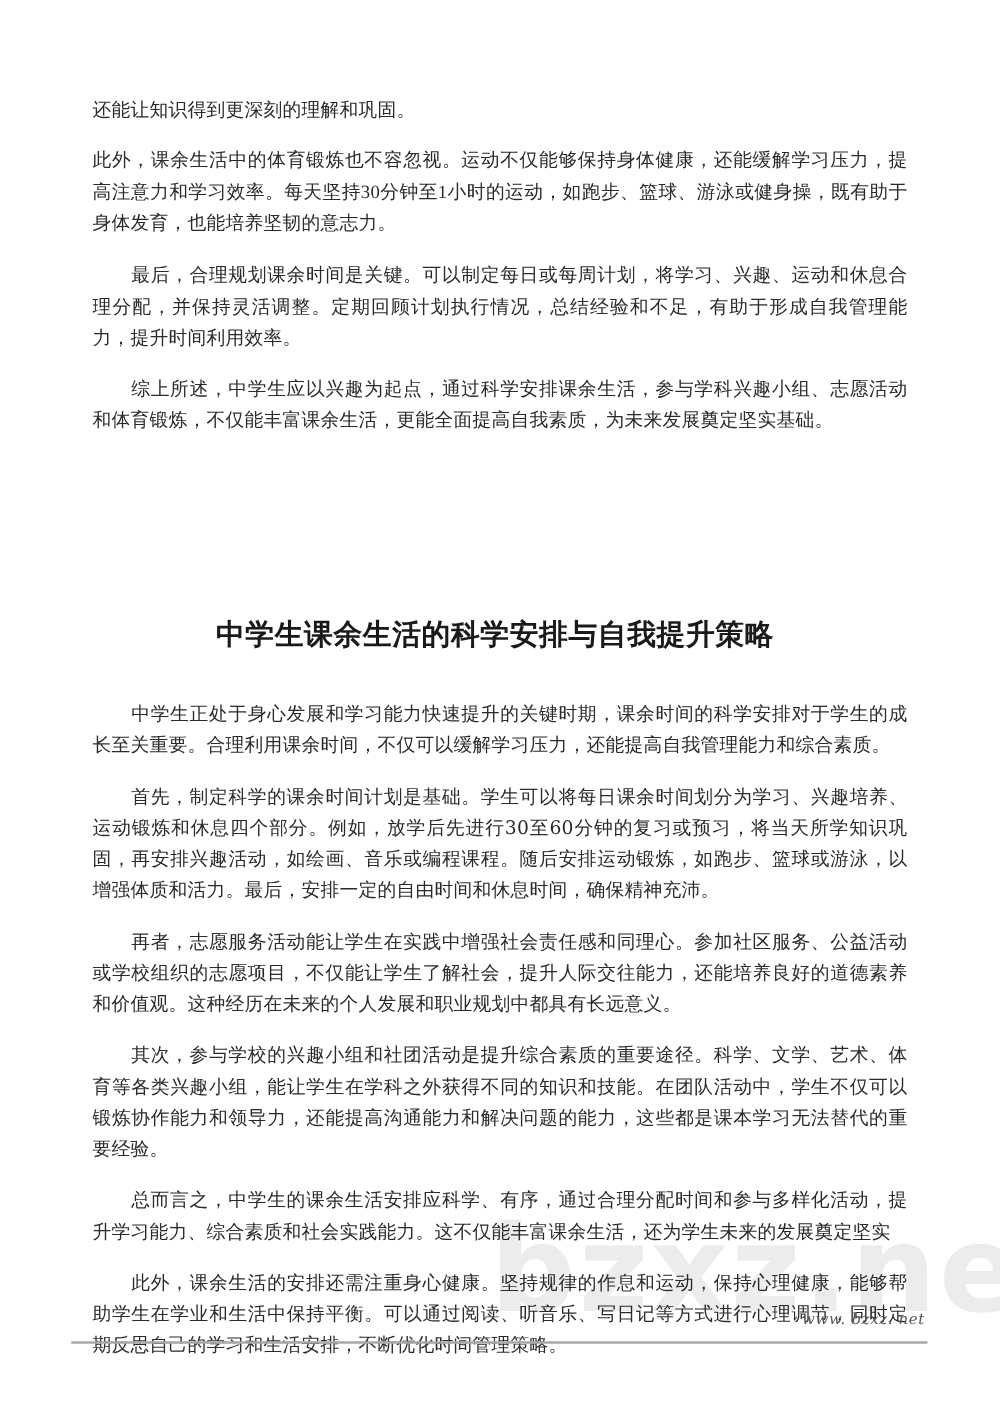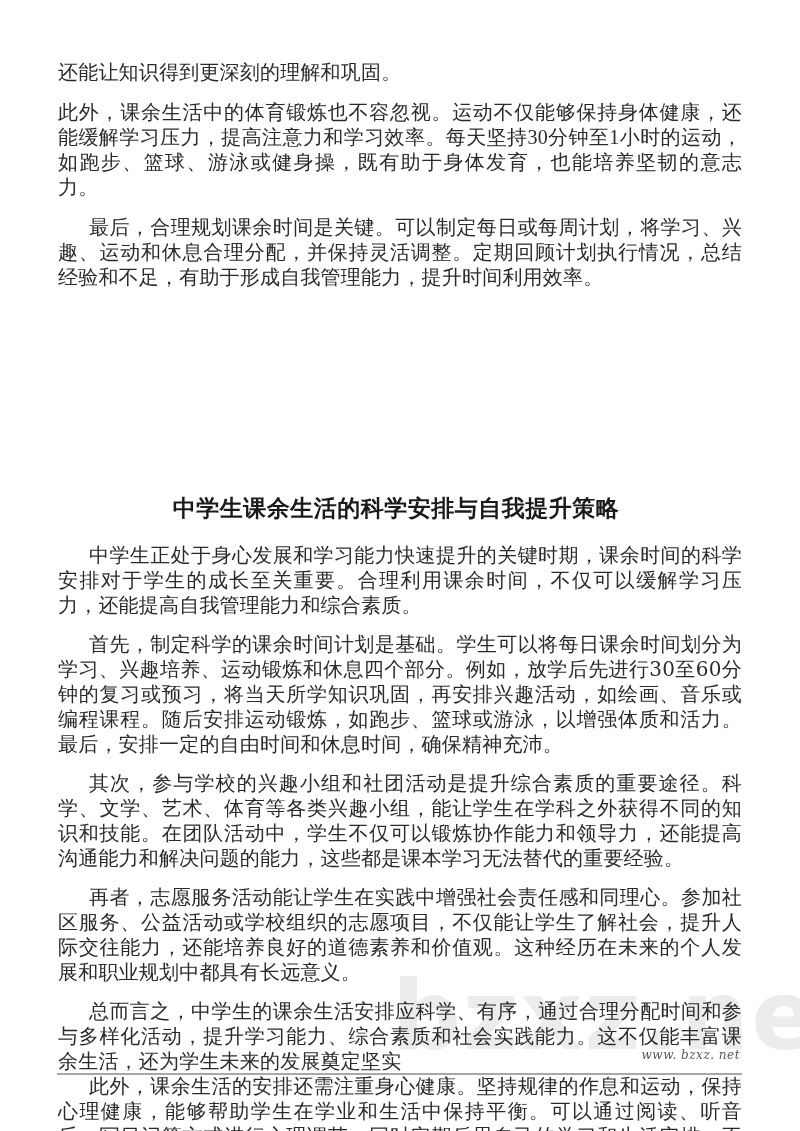--- a/index.html
+++ b/index.html
@@ -34,23 +34,23 @@
       z-index: 0;
       user-select: none;
     }
     .block {
       position: absolute;
       left: 58px;
       width: 684px;
       z-index: 1;
     }
     .para {
-      font-size: 20px;
+      font-size: 15px;
       line-height: 25px;
-      margin: 0;
+      margin: 16px;
       text-align: justify;
       letter-spacing: 0.2px;
     }
     .para.indent { text-indent: 31px; }
     .heading {
       position: absolute;
       left: 0;
       width: 792px;
       top: 492px;
       text-align: center;
@@ -87,29 +87,30 @@
 <body>
 
 <div class="page">
 
   <div class="watermark">bzxz.net</div>
 
   <div class="block" style="top:60px;">
     <p class="para" style="margin-bottom:15px;">还能让知识得到更深刻的理解和巩固。</p>
     <p class="para" style="margin-bottom:15px;font-family:Liberation Serif, serif;">此外，课余生活中的体育锻炼也不容忽视。运动不仅能够保持身体健康，还能缓解学习压力，提高注意力和学习效率。每天坚持30分钟至1小时的运动，如跑步、篮球、游泳或健身操，既有助于身体发育，也能培养坚韧的意志力。</p>
     <p class="para indent" style="margin-bottom:15px;">最后，合理规划课余时间是关键。可以制定每日或每周计划，将学习、兴趣、运动和休息合理分配，并保持灵活调整。定期回顾计划执行情况，总结经验和不足，有助于形成自我管理能力，提升时间利用效率。</p>
+    <p class="para indent">综上所述，中学生应以兴趣为起点，通过科学安排课余生活，参与学科兴趣小组、志愿活动和体育锻炼，不仅能丰富课余生活，更能全面提高自我素质，为未来发展奠定坚实基础。</p>
   </div>
 
   <div class="heading">中学生课余生活的科学安排与自我提升策略</div>
 
   <div class="block" style="top:543px;">
     <p class="para indent" style="margin-bottom:14px;">中学生正处于身心发展和学习能力快速提升的关键时期，课余时间的科学安排对于学生的成长至关重要。合理利用课余时间，不仅可以缓解学习压力，还能提高自我管理能力和综合素质。</p>
     <p class="para indent" style="margin-bottom:14px;">首先，制定科学的课余时间计划是基础。学生可以将每日课余时间划分为学习、兴趣培养、运动锻炼和休息四个部分。例如，放学后先进行30至60分钟的复习或预习，将当天所学知识巩固，再安排兴趣活动，如绘画、音乐或编程课程。随后安排运动锻炼，如跑步、篮球或游泳，以增强体质和活力。最后，安排一定的自由时间和休息时间，确保精神充沛。</p>
+    <p class="para indent" style="margin-bottom:14px;">再者，志愿服务活动能让学生在实践中增强社会责任感和同理心。参加社区服务、公益活动或学校组织的志愿项目，不仅能让学生了解社会，提升人际交往能力，还能培养良好的道德素养和价值观。这种经历在未来的个人发展和职业规划中都具有长远意义。</p>
     <p class="para indent" style="margin-bottom:14px;">其次，参与学校的兴趣小组和社团活动是提升综合素质的重要途径。科学、文学、艺术、体育等各类兴趣小组，能让学生在学科之外获得不同的知识和技能。在团队活动中，学生不仅可以锻炼协作能力和领导力，还能提高沟通能力和解决问题的能力，这些都是课本学习无法替代的重要经验。</p>
-    <p class="para indent" style="margin-bottom:14px;">再者，志愿服务活动能让学生在实践中增强社会责任感和同理心。参加社区服务、公益活动或学校组织的志愿项目，不仅能让学生了解社会，提升人际交往能力，还能培养良好的道德素养和价值观。这种经历在未来的个人发展和职业规划中都具有长远意义。</p>
     <p class="para indent">总而言之，中学生的课余生活安排应科学、有序，通过合理分配时间和参与多样化活动，提升学习能力、综合素质和社会实践能力。这不仅能丰富课余生活，还为学生未来的发展奠定坚实</p>
     <p class="para indent" style="margin-bottom:14px;">此外，课余生活的安排还需注重身心健康。坚持规律的作息和运动，保持心理健康，能够帮助学生在学业和生活中保持平衡。可以通过阅读、听音乐、写日记等方式进行心理调节，同时定期反思自己的学习和生活安排，不断优化时间管理策略。</p>
   </div>
 
   <div class="footer-line"></div>
   <div class="footer-url">www. bzxz. net</div>
 
 </div>
 
 </body></html>

